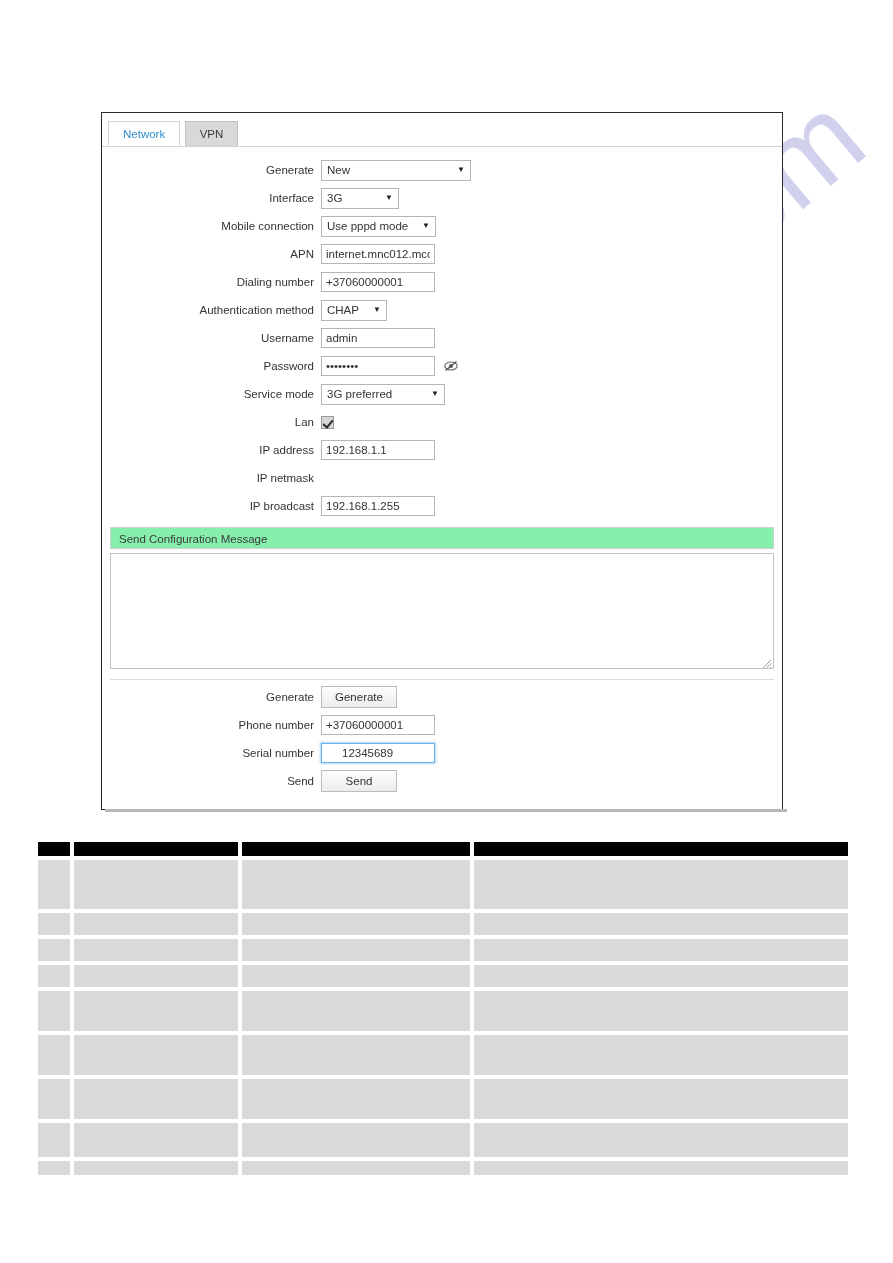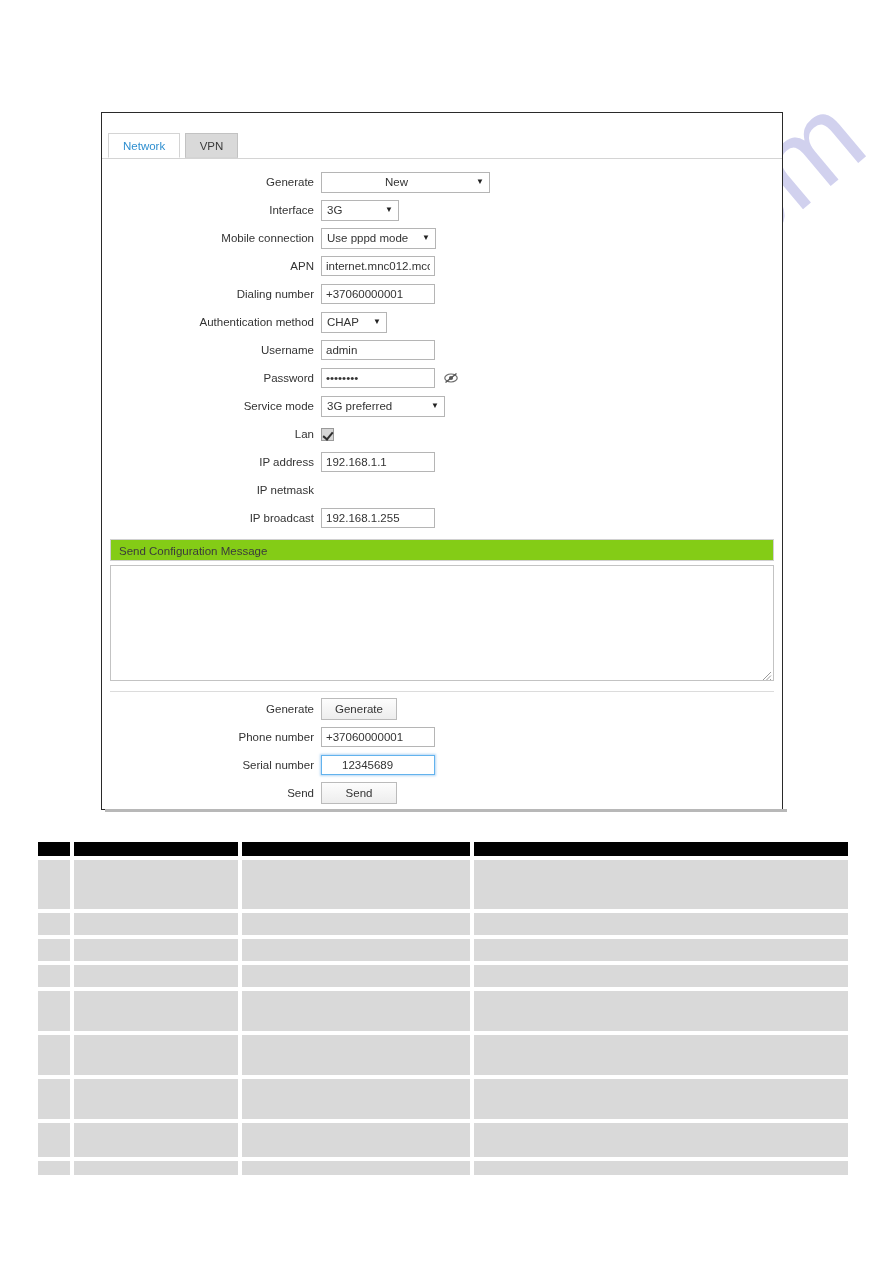--- a/index.html
+++ b/index.html
@@ -59,21 +59,21 @@
     top: 100%;
     width: 682px;
     height: 3px;
     background: #b8b8b8;
   }
 
   
   .tabbar {
     position: relative;
     height: 26px;
-    margin: 20px 0 0 0;
+    margin: 8px 0 0 0;
     border-bottom: 1px solid #d4d4d4;
     padding-left: 6px;
     box-sizing: border-box;
   }
   .tab {
     display: inline-block;
     height: 25px;
     line-height: 25px;
     padding: 0 14px;
     font-size: 11.5px;
@@ -152,21 +152,21 @@
     cursor: pointer;
     position: relative;
   }
   .sel .sel-val { flex: 1; white-space: nowrap; }
   .sel .caret {
     margin-left: 10px;
     font-size: 8px;
     color: #222;
     line-height: 1;
   }
-  .sel.w150 { width: 169px; text-align: center; }
+  .sel.w150 { width: 150px; }
   .sel.w106 { width: 124px; }
   .sel.w62  { width: 78px; }
   .sel.w66  { width: 66px; }
   .sel.w115 { width: 115px; }
 
   .chk {
     width: 13px;
     height: 13px;
     border: 1px solid #9a9a9a;
     background: #d6d6d6;
@@ -191,21 +191,21 @@
     margin-left: 8px;
     width: 16px;
     height: 14px;
     display: inline-block;
     cursor: pointer;
   }
 
   
   .sec-head {
     margin: 10px 8px 0 8px;
-    background: #84cc16;
+    background: #86efac;
     border: 1px solid #d0d0d0;
     height: 22px;
     line-height: 22px;
     padding-left: 8px;
     font-size: 11.5px;
     color: #3b3b3b;
     box-sizing: border-box;
   }
 
   .ta-wrap {

